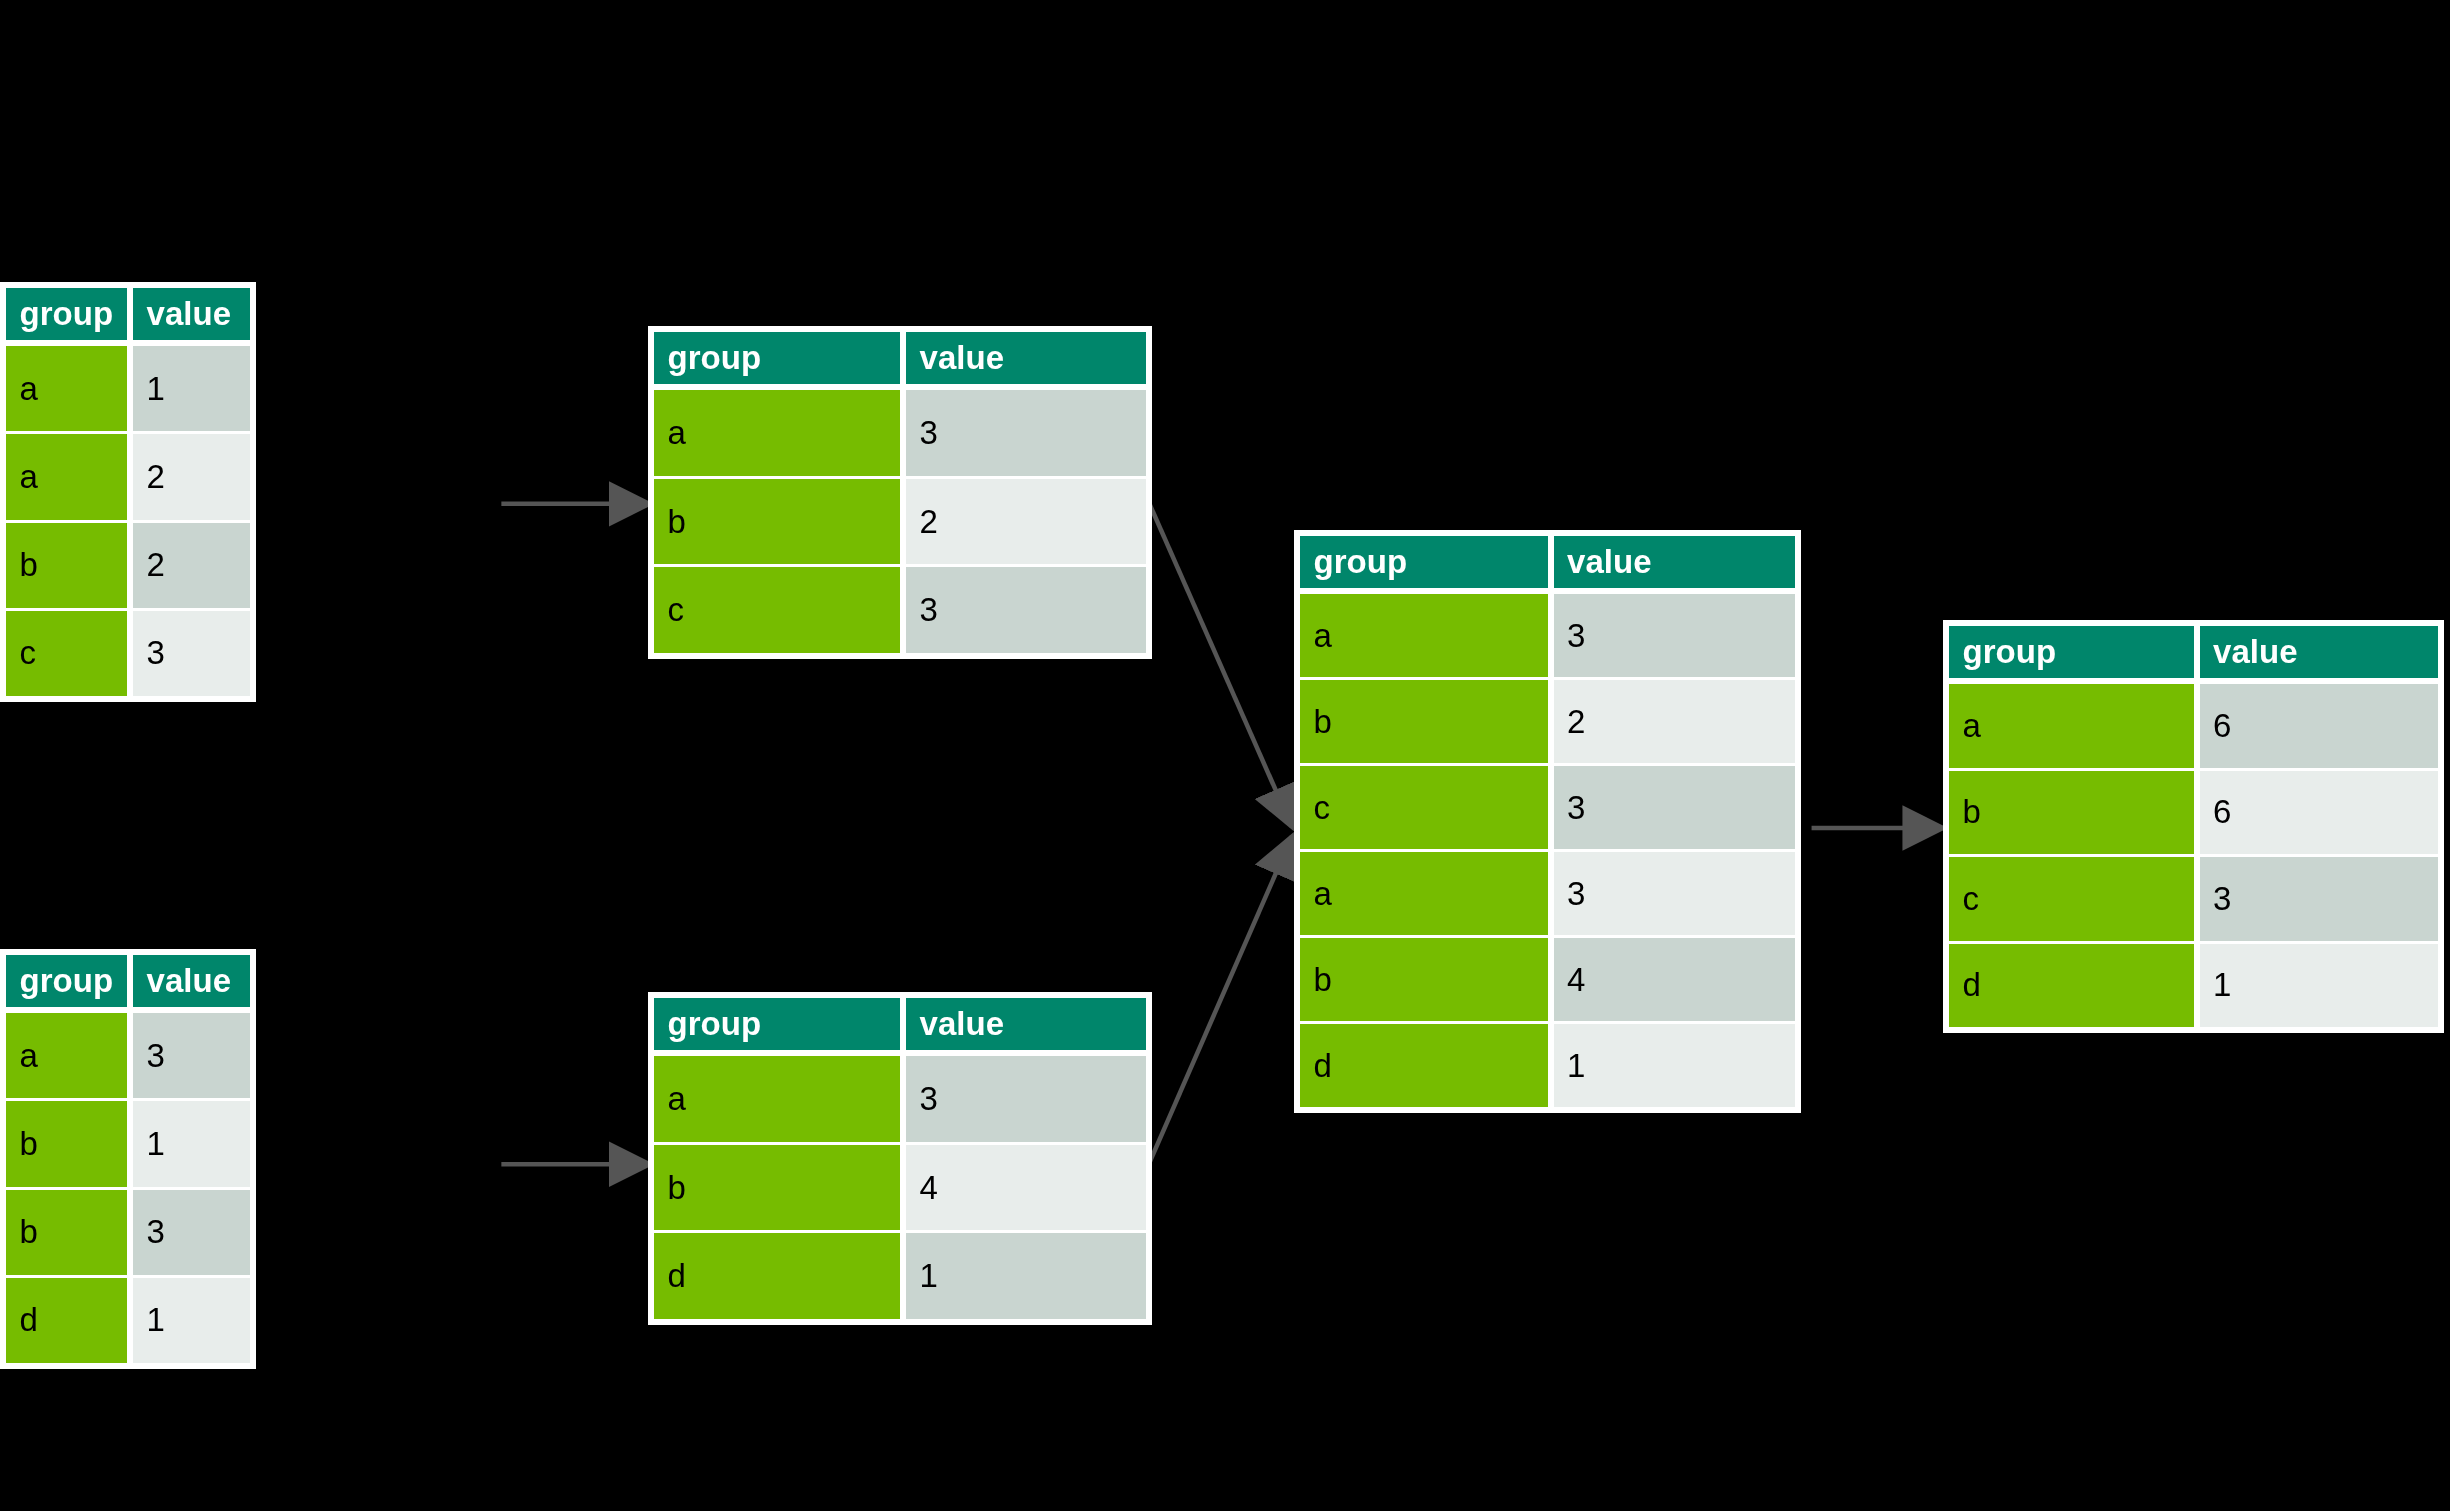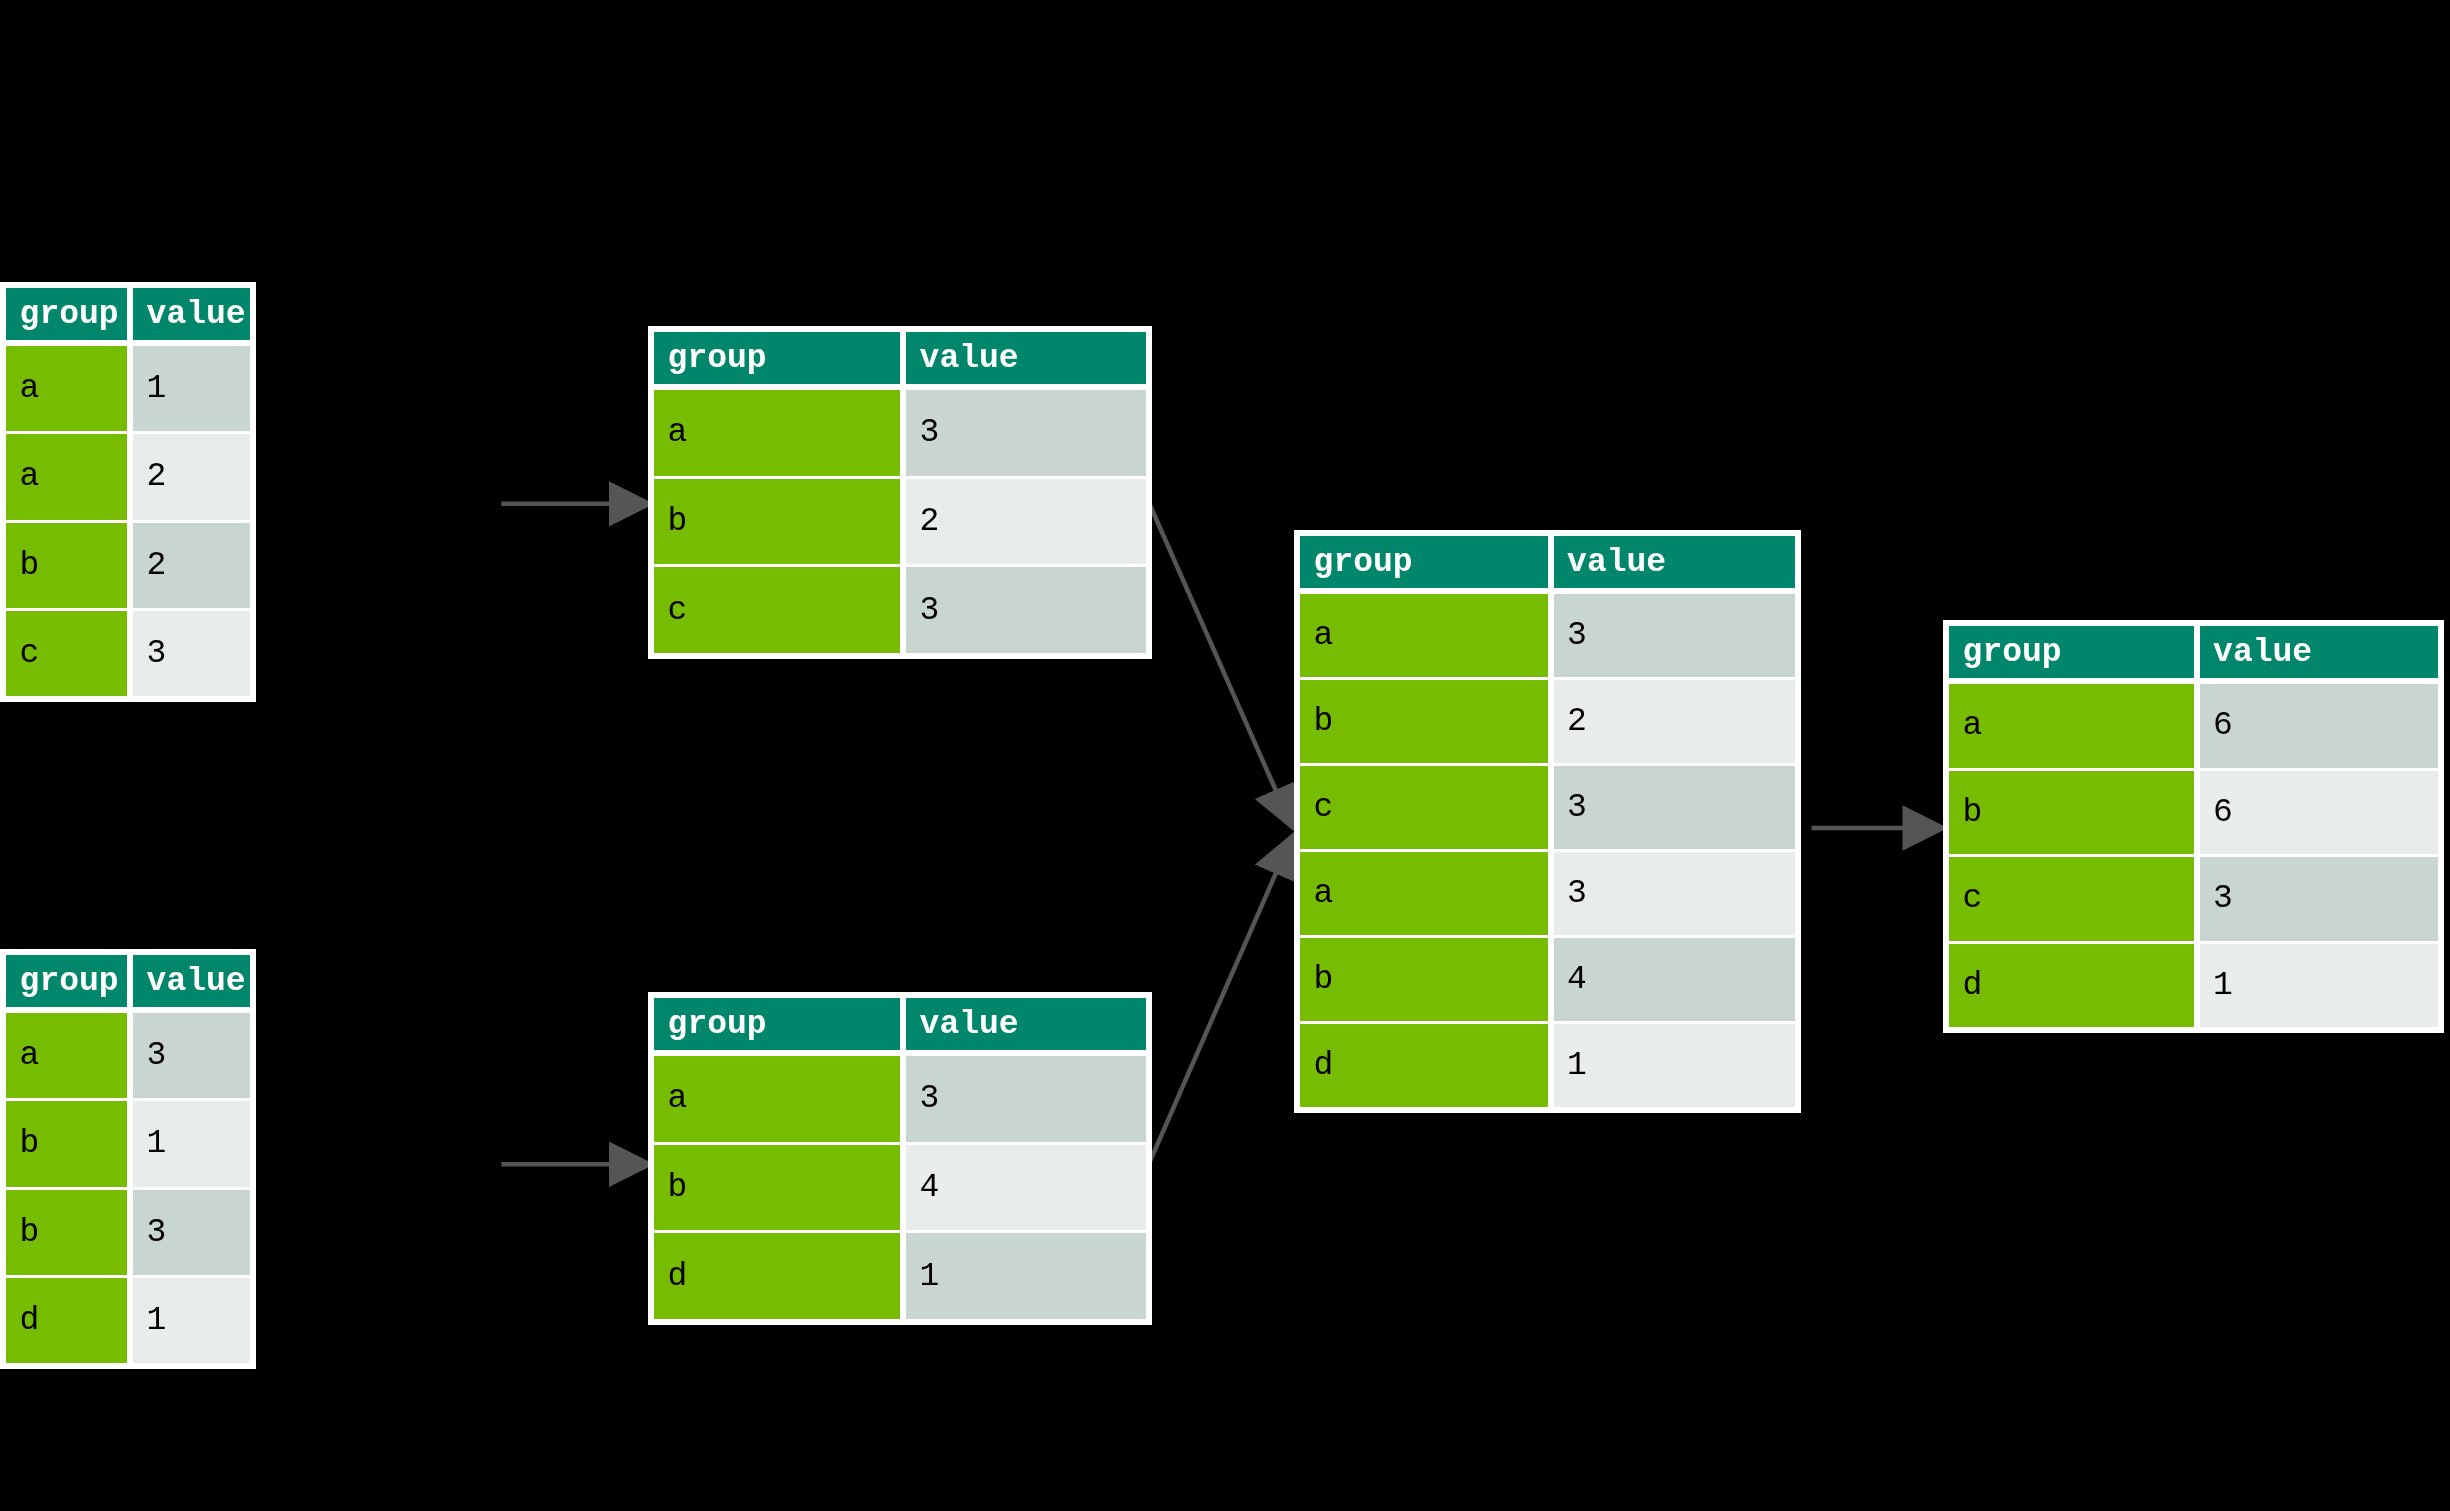--- a/index.html
+++ b/index.html
@@ -7,21 +7,21 @@
     margin: 0;
     padding: 0;
     background: #000000;
   }
   #canvas {
     position: relative;
     width: 2450px;
     height: 1496px;
     background: #000000;
     overflow: hidden;
-    font-family: Liberation Mono, monospace;
+    font-family: Liberation Sans, sans-serif;
   }
   .table-frame {
     position: absolute;
     background: #ffffff;
     box-sizing: border-box;
     padding: 6px;
     display: flex;
     flex-direction: column;
   }
   .t-header {

